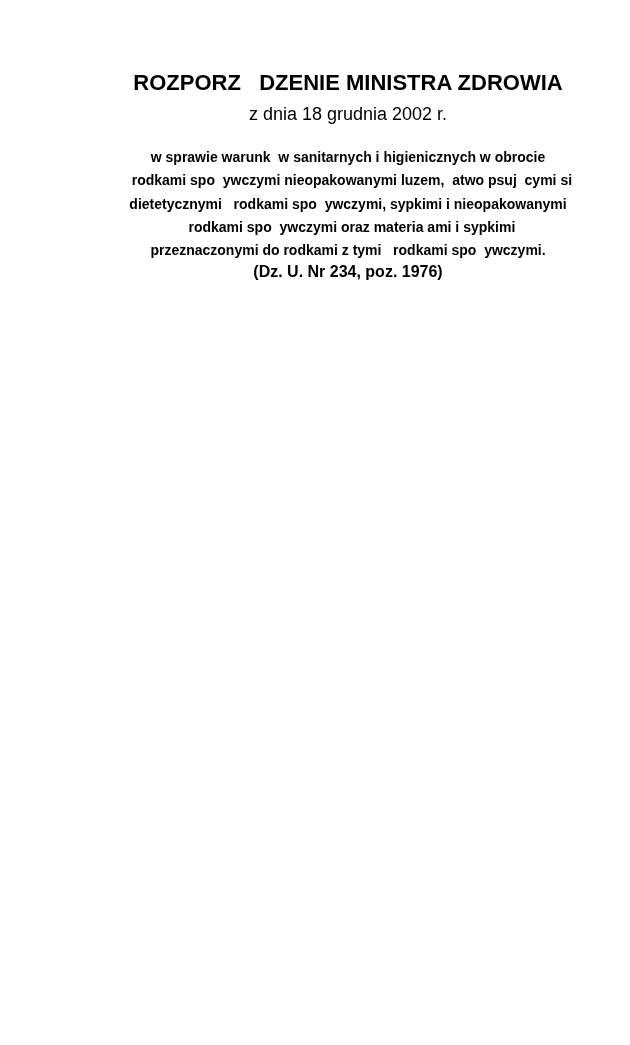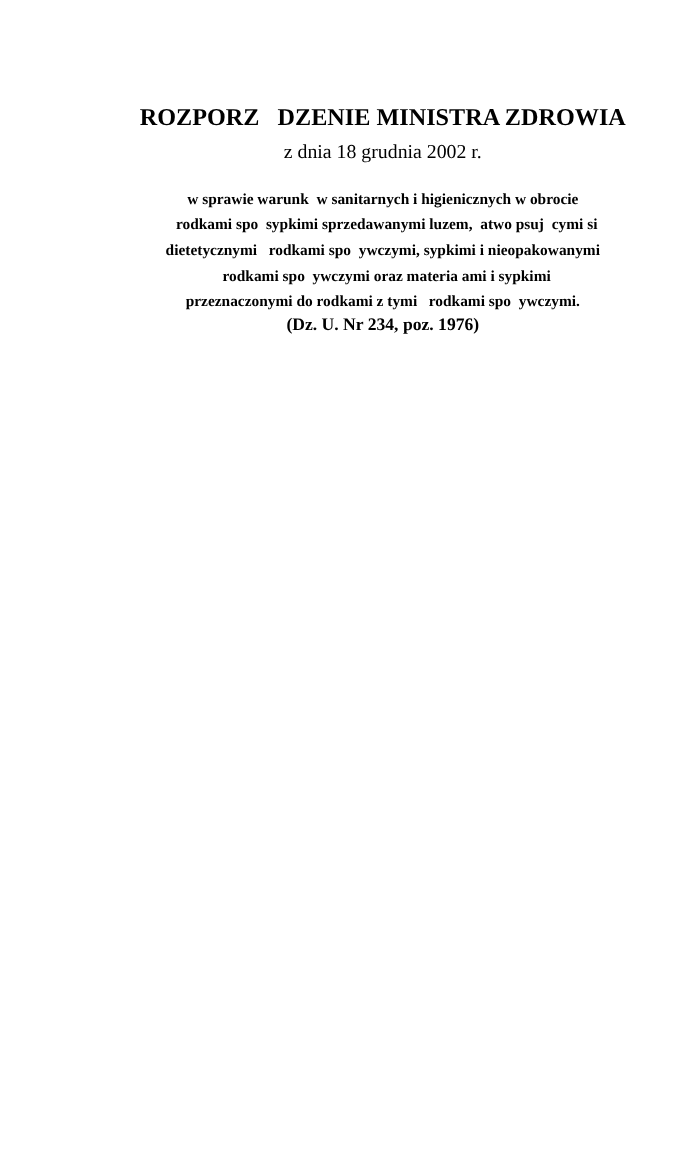--- a/index.html
+++ b/index.html
@@ -11,23 +11,22 @@
     position: relative;
     width: 630px;
     height: 1045px;
     background: #ffffff;
     overflow: hidden;
     font-family: "Liberation Sans", sans-serif;
     color: #000000;
   }
   .doc {
     margin-left: 66px;          
-    padding-top: 94px;
+    padding-top: 70px;
     text-align: center;
-    font-family: Liberation Serif, serif;
   }
   .doc-title {
     font-size: 22px;
     font-weight: bold;
     line-height: 26px;
     white-space: pre-wrap;      
   }
   .doc-date {
     margin-top: 9px;
     font-size: 18px;
@@ -57,21 +56,21 @@
 
 <div class="page">
   <div class="doc">
 
     <div class="doc-title">ROZPORZ   DZENIE MINISTRA ZDROWIA</div>
 
     <div class="doc-date">z dnia 18 grudnia 2002 r.</div>
 
     <div class="doc-subject">
       <div class="line">w sprawie warunk  w sanitarnych i higienicznych w obrocie</div>
-      <div class="line">  rodkami spo  sypkimi sprzedawanymi luzem,  atwo psuj  cymi si</div>
+      <div class="line">  rodkami spo  ywczymi nieopakowanymi luzem,  atwo psuj  cymi si</div>
       <div class="line">dietetycznymi   rodkami spo  ywczymi, sypkimi i nieopakowanymi</div>
       <div class="line">  rodkami spo  ywczymi oraz materia ami i sypkimi</div>
       <div class="line">przeznaczonymi do rodkami z tymi   rodkami spo  ywczymi.</div>
     </div>
 
     <div class="doc-citation">(Dz. U. Nr 234, poz. 1976)</div>
 
   </div>
 </div>
 

